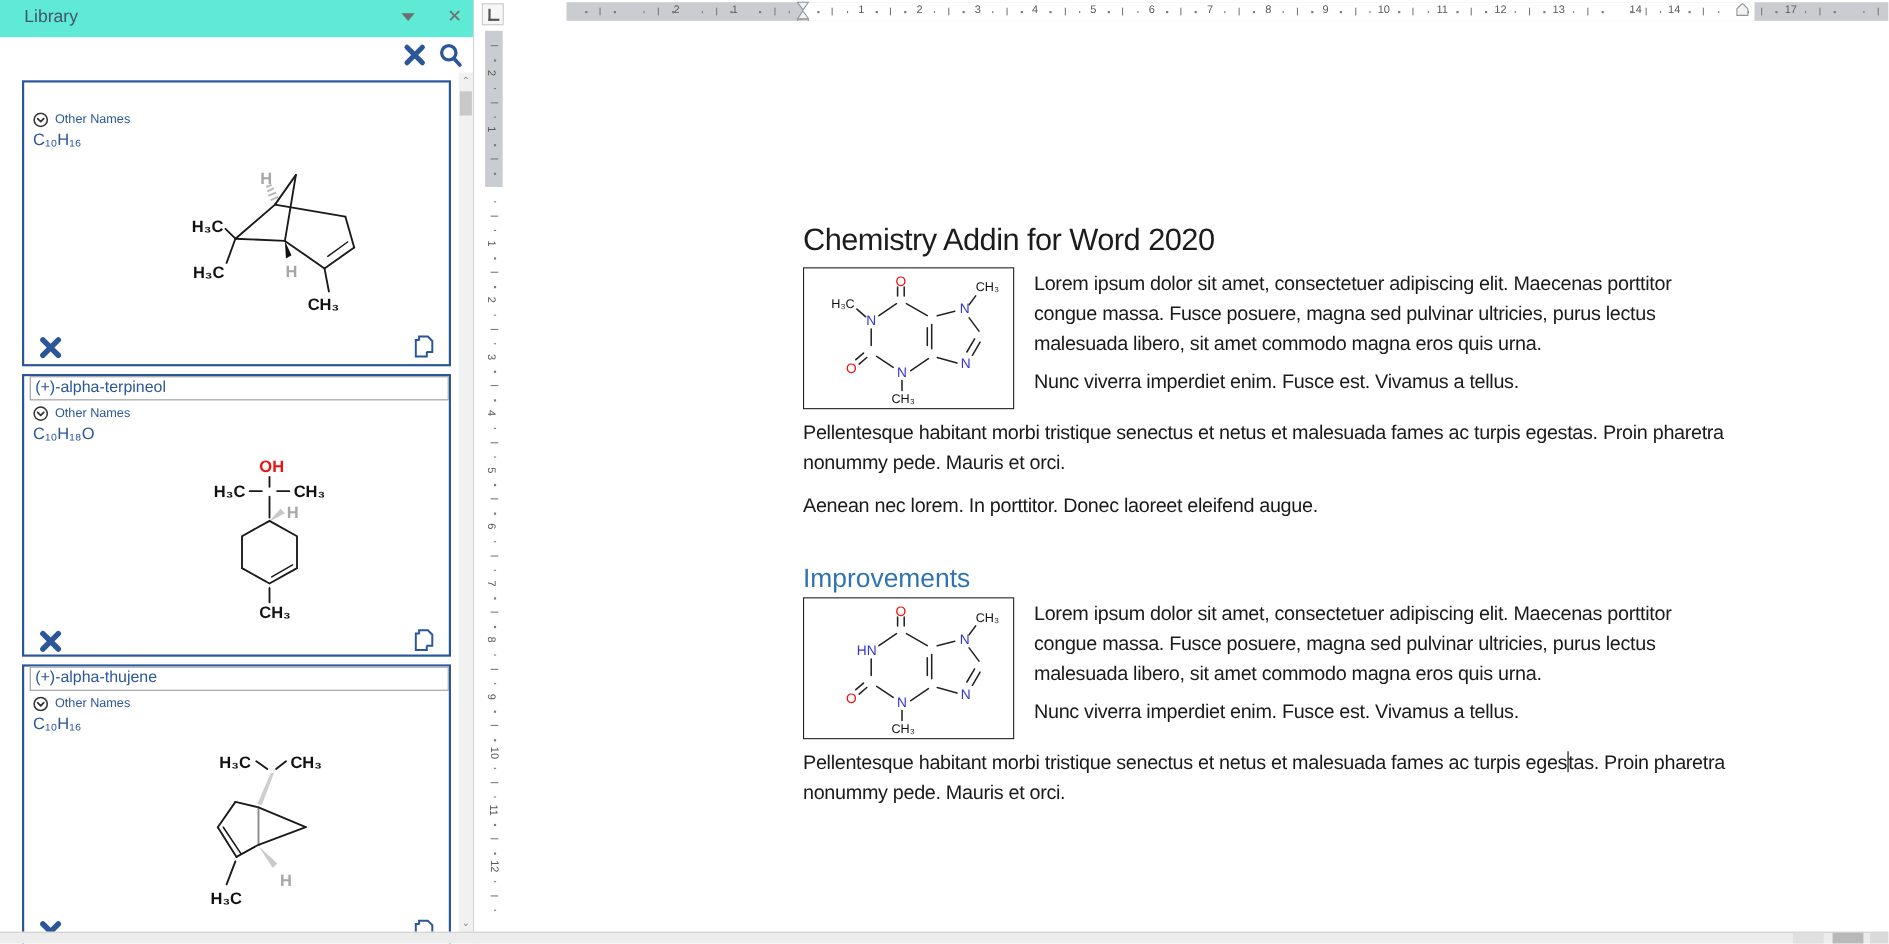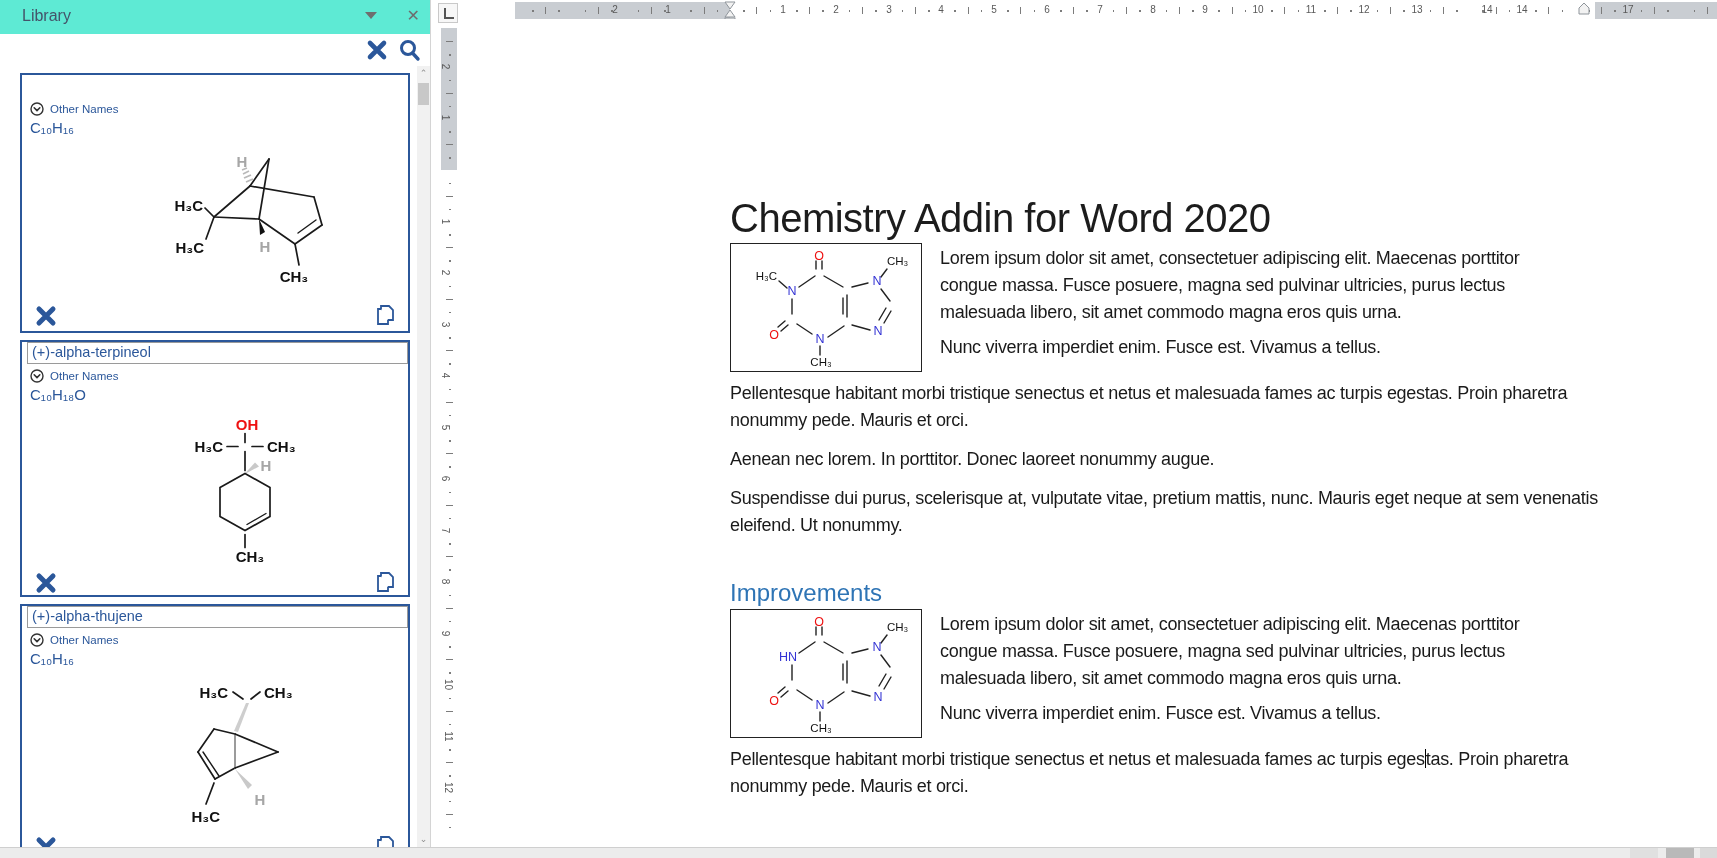--- a/index.html
+++ b/index.html
@@ -58,21 +58,21 @@
   .vruler .zone-gray{position:absolute;left:0;top:0;width:16px;height:142px;background:#c9cdd2;}
   .rlab-v{position:absolute;left:2px;transform:rotate(90deg);font-size:10px;color:#595959;}
   .tick-v{position:absolute;left:5px;height:1px;width:7px;background:#7c7c7c;}
   .tick-v.dot{left:8px;width:1.5px;height:1.5px;}
   .ind-markers{position:absolute;left:723px;top:1px;cursor:pointer;}
   .ind-right{position:absolute;left:1578px;top:3px;cursor:pointer;}
 
   
   .doc{position:absolute;left:458px;top:19px;right:0;bottom:0;background:#fff;}
   .doc-content{position:absolute;left:272px;top:23px;width:880px;}
-  .doc-title{margin:153px 0 0 0;font-size:40px;font-weight:300;letter-spacing:-0.5px;color:#1c1c1c;line-height:46px;}
+  .doc-title{margin:153px 0 0 0;font-size:28px;font-weight:300;letter-spacing:-0.5px;color:#1c1c1c;line-height:46px;}
   .doc-h1{margin:40px 0 0 0;font-size:24px;font-weight:400;color:#2e74b5;line-height:28px;}
   .sec-row{display:flex;margin-top:2px;}
   .mol-box{width:192px;height:129px;border:1px solid #222;box-sizing:border-box;flex:none;background:#fff;}
   .sec-side{width:600px;margin-left:18px;}
   .doc p{font-size:18px;line-height:27px;letter-spacing:-0.3px;margin:0;color:#1a1a1a;}
   .sec-side p.first{margin-top:2px;}
   .sec-side p.second{margin-top:8px;}
   .p-after-box{margin-top:8px !important;}
   .p-norm{margin-top:12px !important;}
   .caret{display:inline-block;width:1px;height:19px;background:#000;vertical-align:-3px;}
@@ -439,22 +439,21 @@
             <text class="dm-label" x="156" y="21" text-anchor="start">CH₃</text>
             <text class="dm-label" x="90" y="122" text-anchor="middle">CH₃</text>
           </svg>
         </div>
         <div class="sec-side">
           <p class="first">Lorem ipsum dolor sit amet, consectetuer adipiscing elit. Maecenas porttitor congue massa. Fusce posuere, magna sed pulvinar ultricies, purus lectus malesuada libero, sit amet commodo magna eros quis urna.</p>
           <p class="second">Nunc viverra imperdiet enim. Fusce est. Vivamus a tellus.</p>
         </div>
       </div>
       <p class="p-after-box">Pellentesque habitant morbi tristique senectus et netus et malesuada fames ac turpis egestas. Proin pharetra nonummy pede. Mauris et orci.</p>
-      <p class="p-norm">Aenean nec lorem. In porttitor. Donec laoreet nonummy augue.</p>
-      <p class="p-norm">Suspendisse dui purus, scelerisque at, vulputate vitae, pretium mattis, nunc. Mauris eget neque at sem venenatis eleifend. Ut nonummy.</p>
+      <p class="p-norm">Aenean nec lorem. In porttitor. Donec laoreet eleifend augue.</p>
 
       <h2 class="doc-h1">Improvements</h2>
       <div class="sec-row">
         <div class="mol-box">
           <svg width="190" height="127" viewBox="0 0 190 127">
             <path class="dm-bond" d="M85,25 L85,17"></path>
               <path class="dm-bond" d="M91,25 L91,17"></path>
             <path class="dm-bond" d="M84,32 L68,43"></path>
             <path class="dm-bond" d="M61,55 L61,70"></path>
             <path class="dm-bond" d="M57,81 L50,87"></path>

